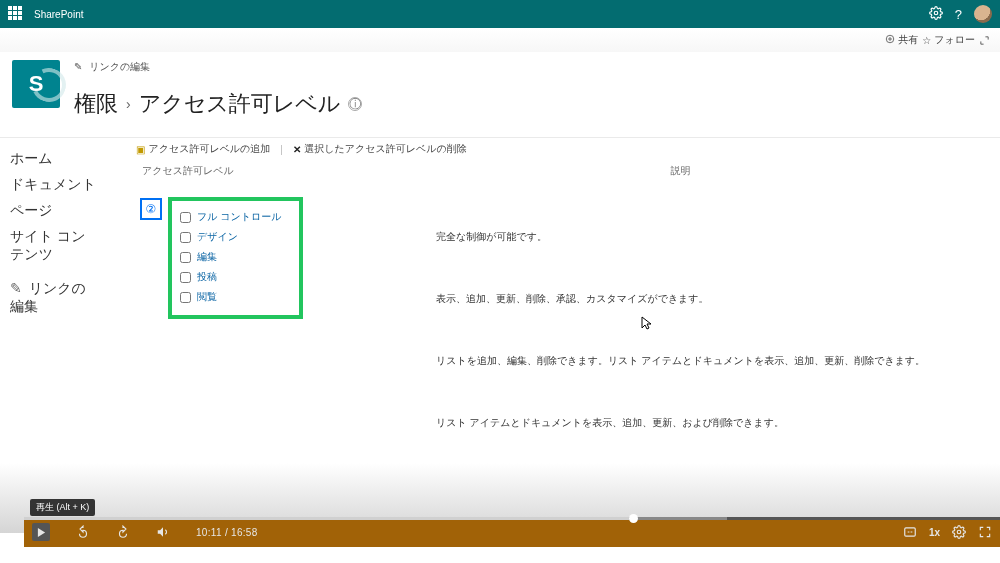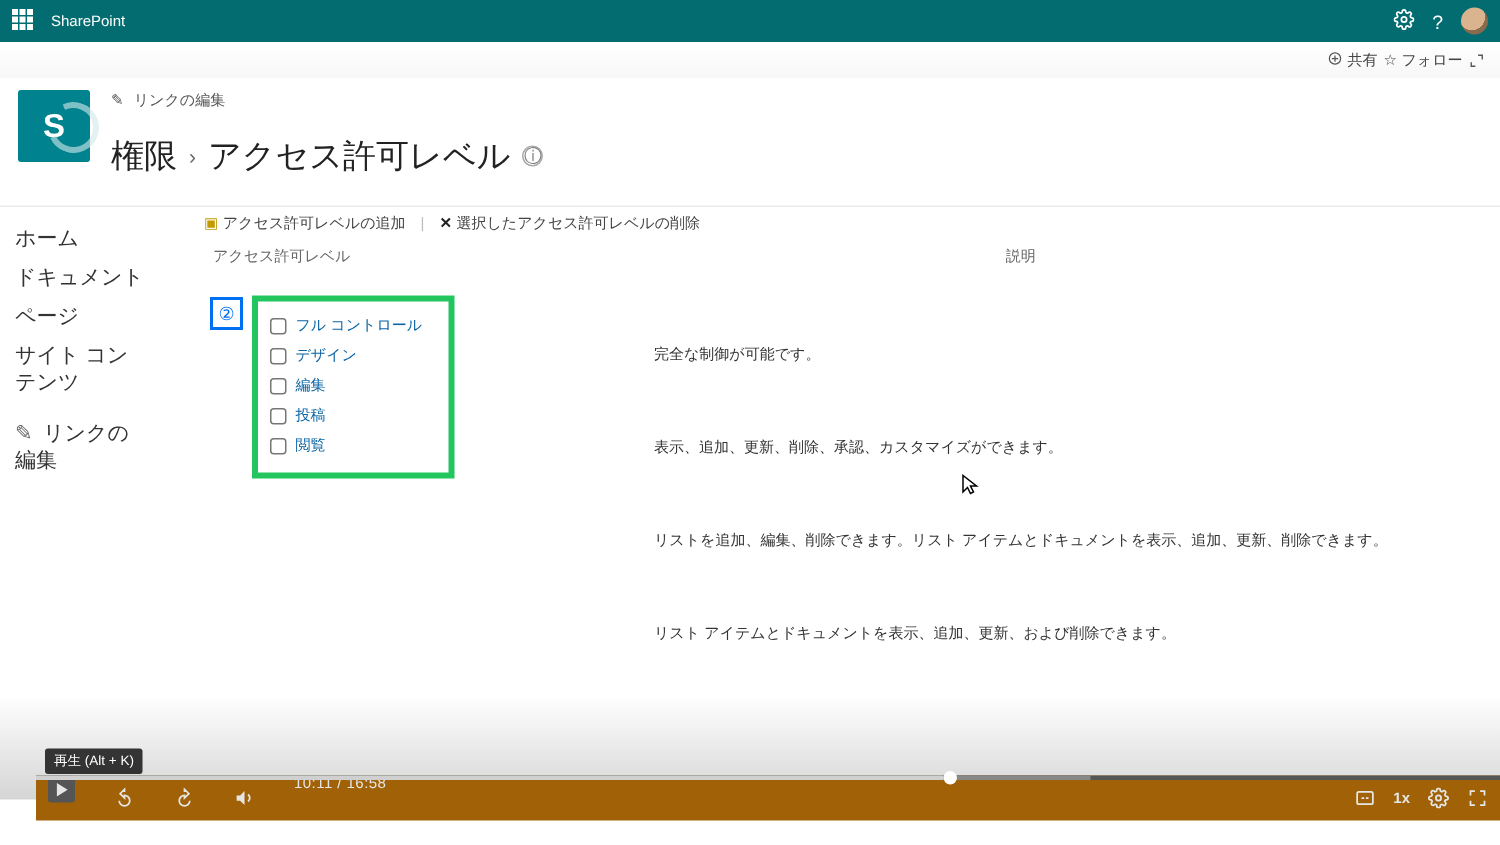--- a/index.html
+++ b/index.html
@@ -149,21 +149,21 @@
     background: rgba(20,20,20,.85); color: #fff;
     padding: 2px 6px; border-radius: 2px; font-size: 9px;
   }
   .scrub {
     position: absolute; top: 0; left: 0; right: 0; height: 3px;
     background: #555;
   }
   .scrub .buffered { position:absolute; left:0; top:0; height:100%; width:72%; background:#888; }
   .scrub .played   { position:absolute; left:0; top:0; height:100%; width:62%; background:#d0d0d0; }
   .scrub .thumb    { position:absolute; left:62%; top:-3px; width:9px; height:9px; border-radius:50%; background:#fff; cursor:pointer; }
-  .controls { display:flex; height:100%; padding: 0 8px; gap: 26px; }
+  .controls { display:flex; align-items:center; height:100%; padding: 0 8px; gap: 26px; }
   .controls .btn { cursor:pointer; font-size: 12px; display:inline-flex; align-items:center; }
   .controls .play {
     width: 18px; height: 18px; background: #555; display:flex; align-items:center; justify-content:center;
     border-radius: 2px;
   }
   .controls .play svg { width: 9px; height: 9px; }
   .controls .time { font-size: 10px; letter-spacing: .3px; }
   .controls .right { margin-left: auto; display:flex; gap: 12px; align-items:center;font-weight:bold; }
   .controls .speed { font-size: 10px; }
   .mouse-cursor {

